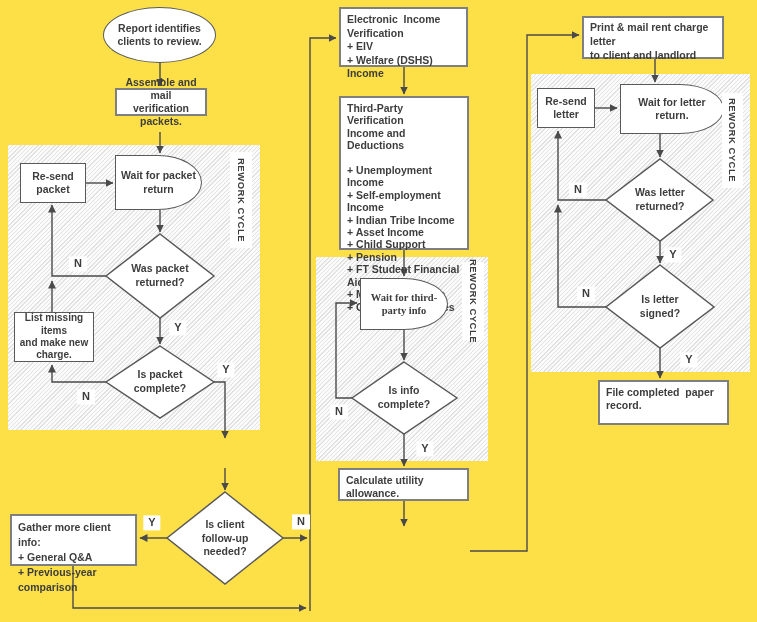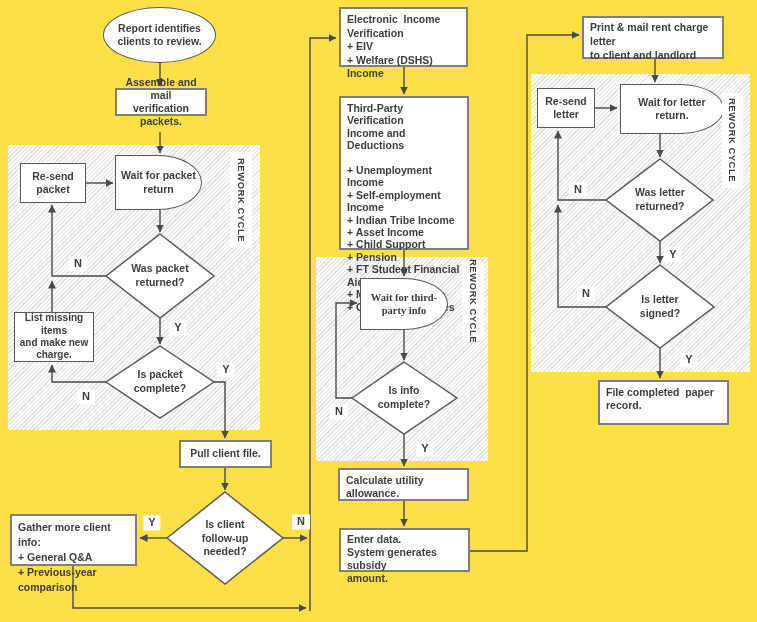--- a/index.html
+++ b/index.html
@@ -86,21 +86,20 @@
 clients to review.</div>
   <div class="node box center" style="left:115px;top:88px;width:92px;height:28px;">Assemble and mail
 verification packets.</div>
   <div class="node shape center" style="left:20px;top:163px;width:66px;height:40px;">Re-send
 packet</div>
   <div class="node shape center" style="left:115px;top:155px;width:87px;height:55px;border-radius:0 44px 44px 0 / 0 50% 50% 0;">Wait for packet
 return</div>
   <div class="node shape center" style="left:14px;top:312px;width:80px;height:50px;font-size:10px;">List missing items
 and make new
 charge.</div>
-  <div class="node box center" style="left:179px;top:440px;width:93px;height:28px;">Pull client file.</div>
   <div class="node box topleft" style="left:10px;top:514px;width:127px;height:52px;line-height:15px;">Gather more client info:
 + General Q&amp;A
 + Previous-year comparison</div>
   <div class="vlabel" style="left:230px;top:152px;width:22px;height:96px;">REWORK CYCLE</div>
 
   <div class="node box topleft" style="left:339px;top:7px;width:129px;height:60px;line-height:13.5px;">Electronic  Income
 Verification
 + EIV
 + Welfare (DSHS) Income</div>
   <div class="node box topleft" style="left:339px;top:96px;width:130px;height:154px;line-height:12.4px;">Third-Party Verification
@@ -111,23 +110,20 @@
 + Indian Tribe Income
 + Asset Income
 + Child Support
 + Pension
 + FT Student Financial Aid
 + Medical expenses
 + Childcare expenses</div>
   <div class="node shape center" style="left:360px;top:278px;width:88px;height:52px;border-radius:0 44px 44px 0 / 0 50% 50% 0;font-family:Liberation Serif, serif;">Wait for third-
 party info</div>
   <div class="node box topleft" style="left:338px;top:468px;width:131px;height:33px;">Calculate utility allowance.</div>
-  <div class="node box topleft" style="left:339px;top:528px;width:131px;height:44px;line-height:13px;padding-top:3px;">Enter data.
-System generates subsidy
-amount.</div>
   <div class="vlabel" style="left:462px;top:262px;width:22px;height:78px;">REWORK CYCLE</div>
 
   <div class="node box topleft" style="left:582px;top:16px;width:142px;height:43px;line-height:14px;padding-top:2px;">Print &amp; mail rent charge letter
 to client and landlord</div>
   <div class="node shape center" style="left:537px;top:88px;width:58px;height:40px;">Re-send
 letter</div>
   <div class="node shape center" style="left:620px;top:84px;width:104px;height:50px;border-radius:0 44px 44px 0 / 0 50% 50% 0;">Wait for letter
 return.</div>
   <div class="node box topleft" style="left:598px;top:380px;width:131px;height:45px;">File completed  paper record.</div>
   <div class="vlabel" style="left:722px;top:93px;width:21px;height:95px;">REWORK CYCLE</div>

